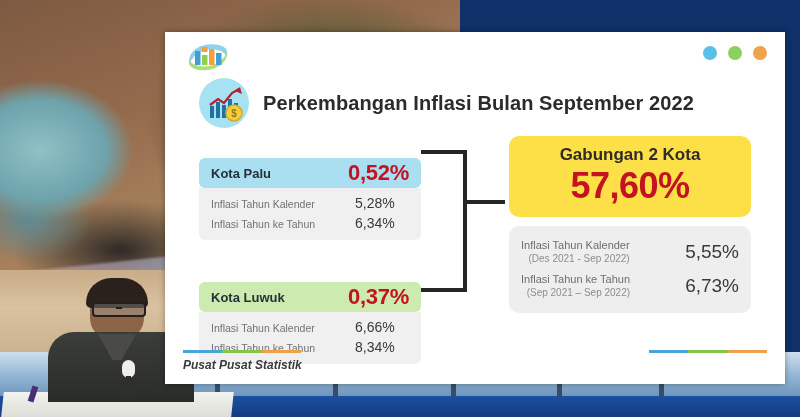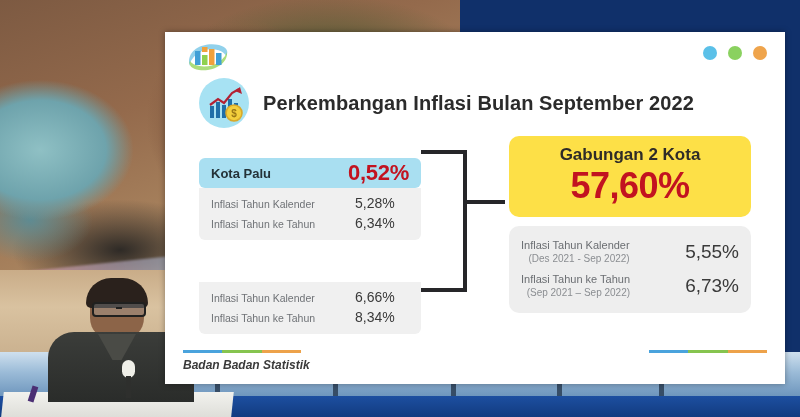--- a/index.html
+++ b/index.html
@@ -197,20 +197,24 @@
         <div class="subrow">
           <span class="sublabel">Inflasi Tahun ke Tahun</span>
           <span class="subval">6,34%</span>
         </div>
       </div>
     </div>
 
     <div class="gap"></div>
 
     <div>
+      <div class="citybox luwuk">
+        <span class="cityname">Kota Luwuk</span>
+        <span class="cityval">0,37%</span>
+      </div>
       <div class="subbox">
         <div class="subrow">
           <span class="sublabel">Inflasi Tahun Kalender</span>
           <span class="subval">6,66%</span>
         </div>
         <div class="subrow">
           <span class="sublabel">Inflasi Tahun ke Tahun</span>
           <span class="subval">8,34%</span>
         </div>
       </div>
@@ -251,15 +255,15 @@
     <div class="fline left">
       <span style="background:#4aa3dd"></span>
         <span style="background:#86c44f"></span>
         <span style="background:#eda24a"></span>
     </div>
     <div class="fline right">
       <span style="background:#4aa3dd"></span>
         <span style="background:#86c44f"></span>
         <span style="background:#eda24a"></span>
     </div>
-    <div class="ftext left">Badan Badan Statistik</div>
+    <div class="ftext left">Pusat Pusat Statistik</div>
   </div>
 </div>
 
 </body></html>

